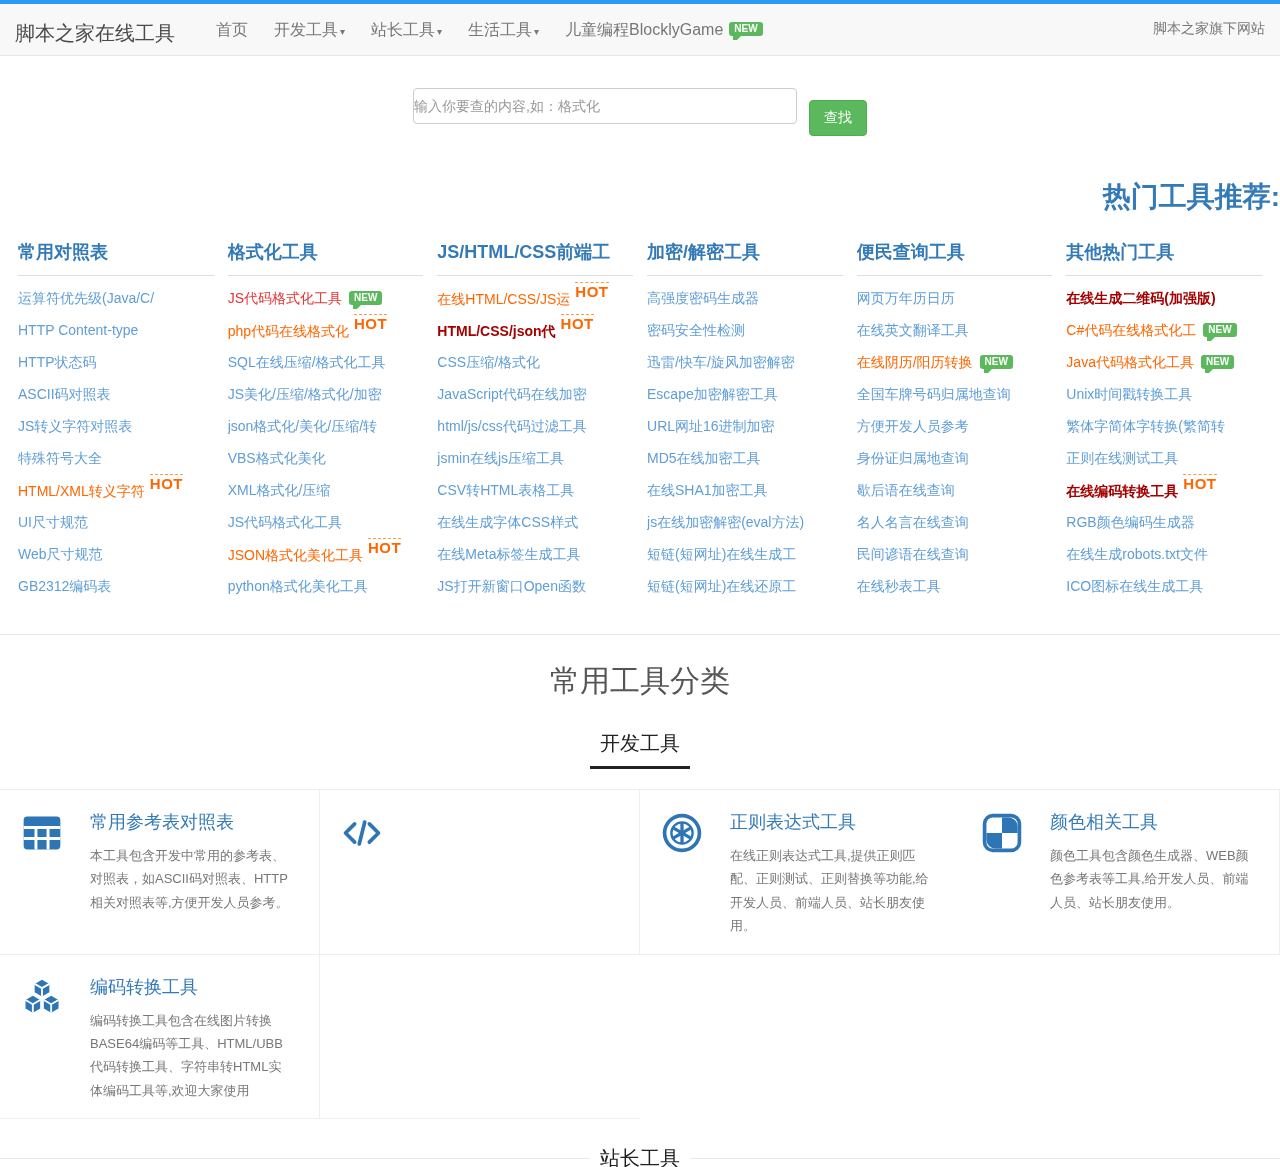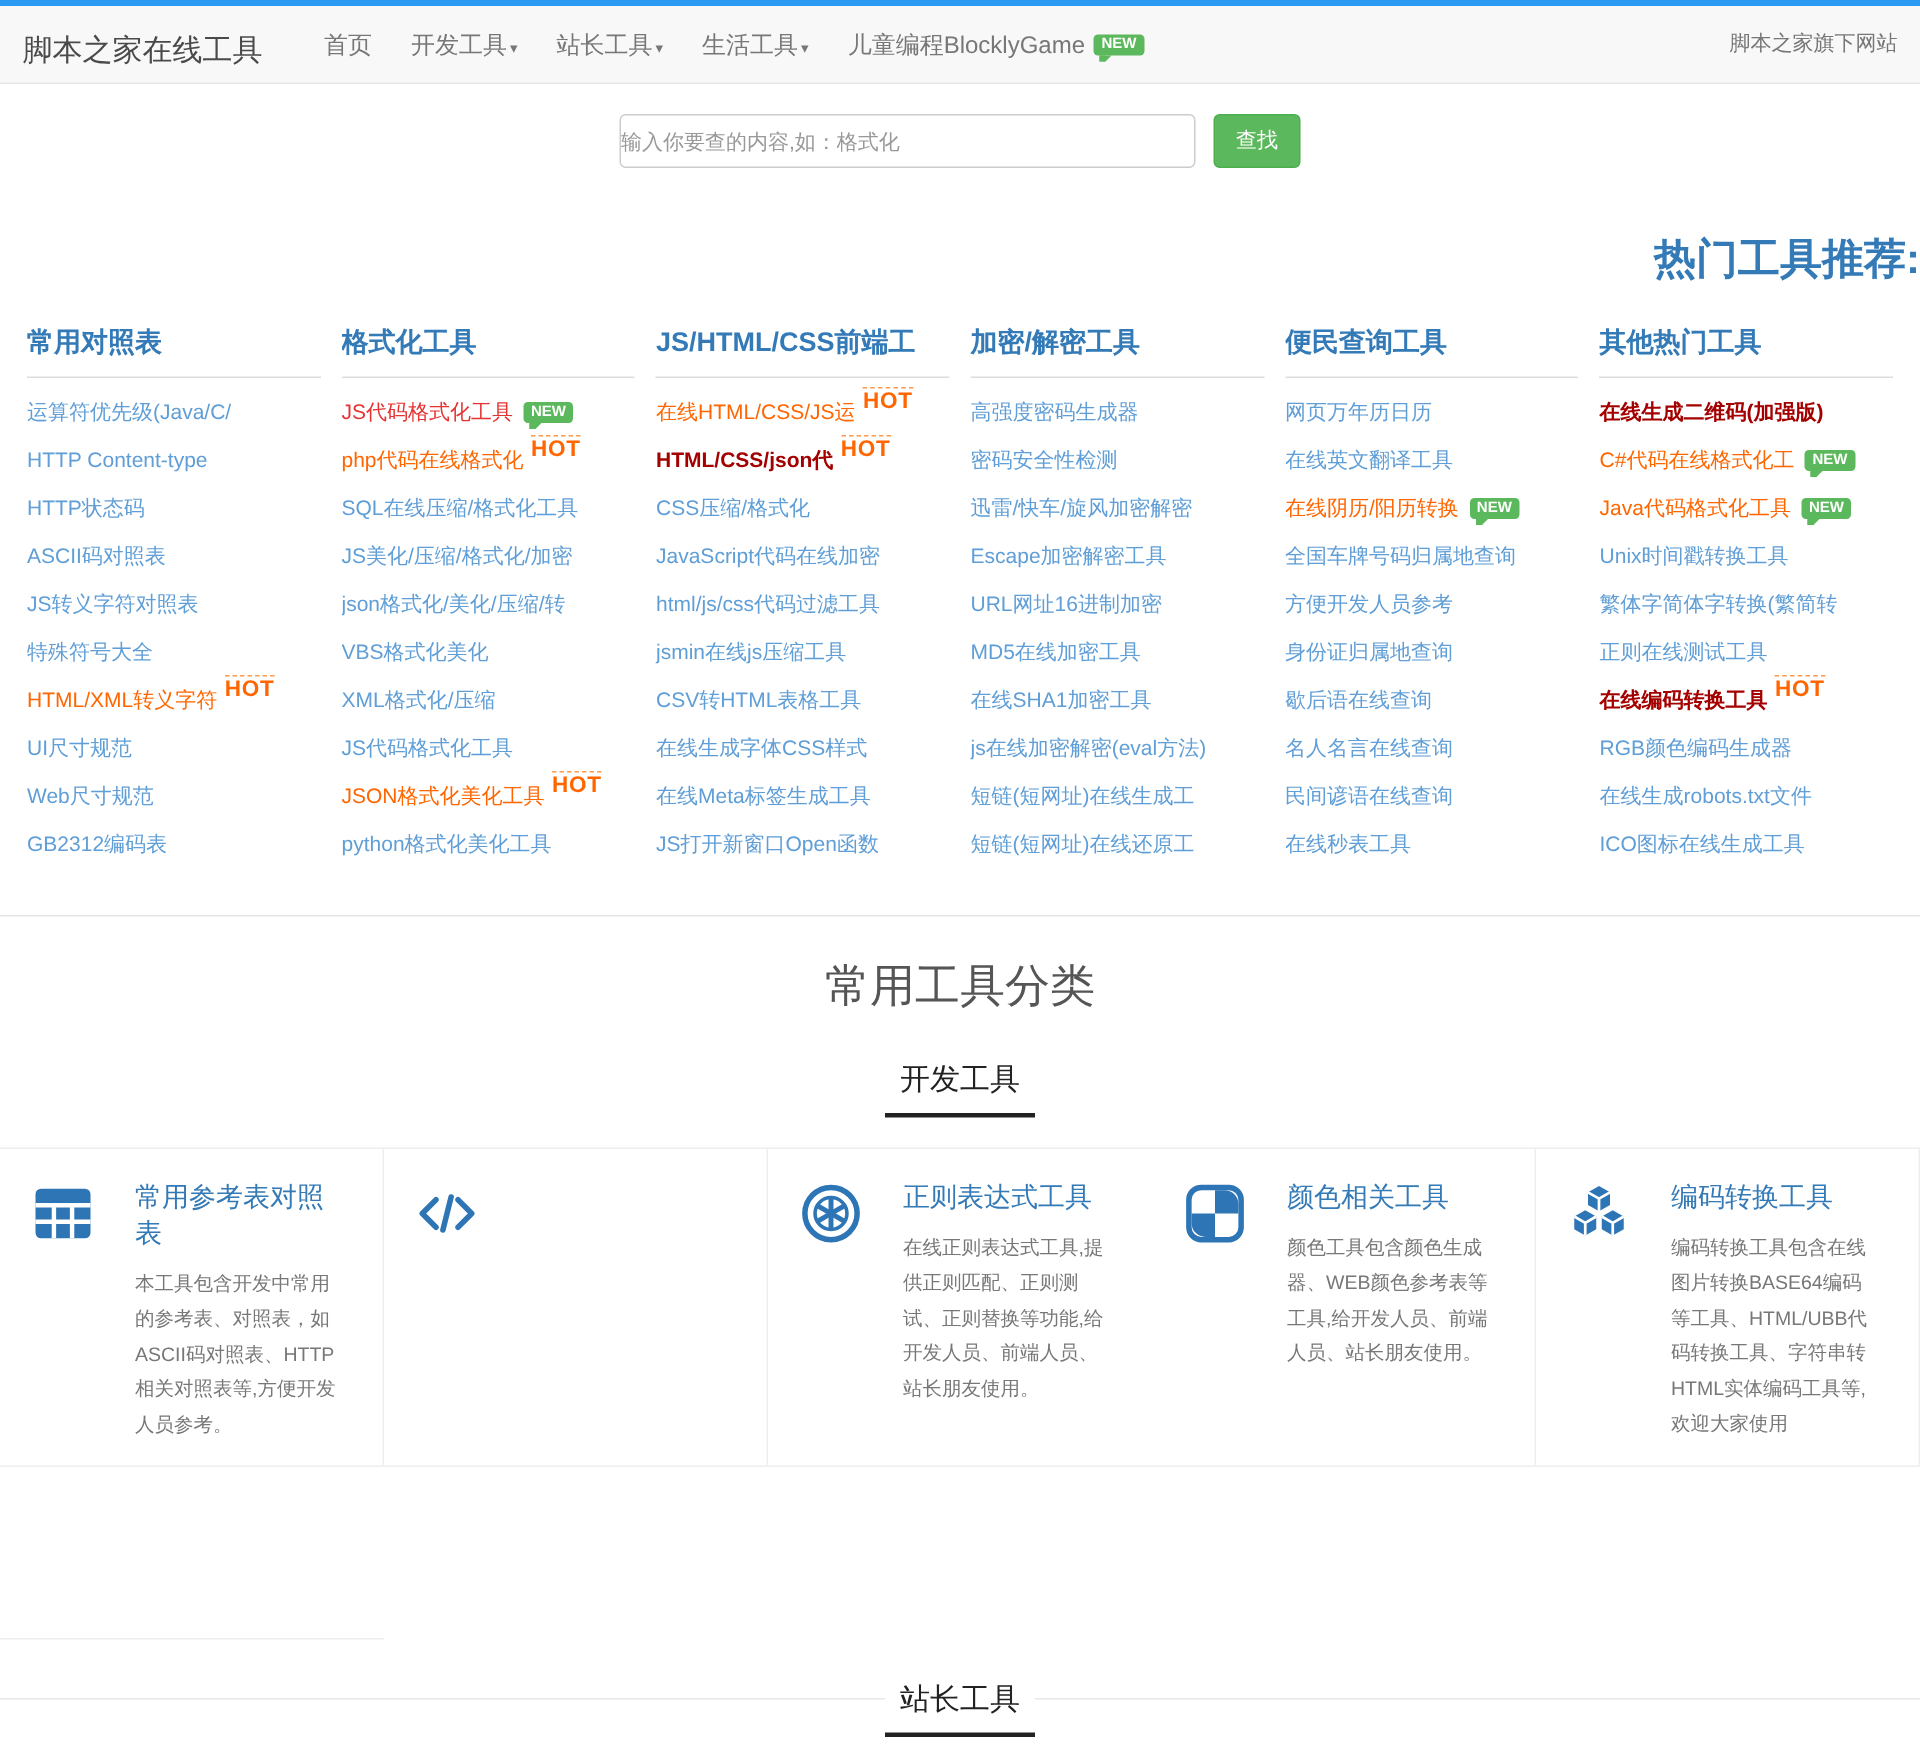--- a/index.html
+++ b/index.html
@@ -20,21 +20,21 @@
     padding:2px 5px;border-radius:3px;margin-left:6px;position:relative;vertical-align:3px;line-height:1;}
   .badge-new:after{content:"";position:absolute;left:4px;bottom:-4px;border:4px solid transparent;
     border-top-color:#5cb85c;border-left-color:#5cb85c;border-bottom-width:0;}
 
   
   .search-row{display:flex;justify-content:center;align-items:center;padding:20px 0 4px;}
   .search-input{width:382px;height:34px;border:1px solid #ccc;border-radius:4px;padding:0 0;
     font-size:14px;color:#555;outline:none;font-family:inherit;}
   .search-input::placeholder{color:#999;}
   .btn-search{margin-left:12px;height:36px;padding:0 14px;background:#5cb85c;border:1px solid #4cae4c;
-    color:#fff;font-size:14px;border-radius:4px;cursor:pointer;font-family:inherit;}
+    color:#fff;font-size:14px;border-radius:4px;cursor:pointer;font-family:inherit;margin-top:24px;}
 
   
   .hot-title{text-align:right;color:#337ab7;font-size:28px;font-weight:700;margin:38px 0 14px;}
   .hot-columns{width:1244px;margin:0 auto;display:flex;gap:14px;}
   .col{flex:1;min-width:0;}
   .col h3{color:#337ab7;font-size:18px;font-weight:700;margin:0 0 6px;padding:10px 0 11px;
     border-bottom:1px solid #ddd;white-space:nowrap;overflow:hidden;}
   .col ul{list-style:none;margin:0;padding:0;}
   .col li{height:32px;line-height:32px;font-size:14px;white-space:nowrap;overflow:hidden;}
   a.tool{color:#5f9ed6;}
@@ -48,21 +48,21 @@
   .badge-new-sm:after{content:"";position:absolute;left:4px;bottom:-4px;border:4px solid transparent;
     border-top-color:#5cb85c;border-left-color:#5cb85c;border-bottom-width:0;}
 
   
   .section-divider{border:none;border-top:1px solid #e5e5e5;margin:32px 0 0;}
   .cat-title{text-align:center;color:#555;font-size:30px;font-weight:400;margin:26px 0 28px;}
   .group-head{text-align:center;margin:26px 0 20px;position:relative;}
   .group-head.with-line:before{content:"";position:absolute;left:0;right:0;top:13px;border-top:1px solid #e8e8e8;}
   .group-head span{display:inline-block;position:relative;background:#fff;color:#222;font-size:20px;
     padding:0 10px 9px;border-bottom:3px solid #222;}
-  .cards-grid{display:grid;grid-template-columns:repeat(5,1fr);border-top:1px solid #eee;}
+  .cards-grid{display:grid;grid-template-columns:repeat(4,1fr);border-top:1px solid #eee;}
   .cell{display:flex;padding:18px 28px 16px 20px;border-bottom:1px solid #eee;min-height:80px;}
   .cell.has-right{border-right:1px solid #eee;}
   .icon-box{width:70px;flex-shrink:0;color:#2e75b6;padding-top:3px;}
   .icon-box svg{width:44px;height:44px;}
   .card-body{flex:1;min-width:0;}
   .card-title{display:inline-block;color:#337ab7;font-size:18px;margin:2px 0 10px;}
   .card-desc{color:#777;font-size:13px;line-height:1.8;margin:0;}
 </style>
 </head>
 <body>

